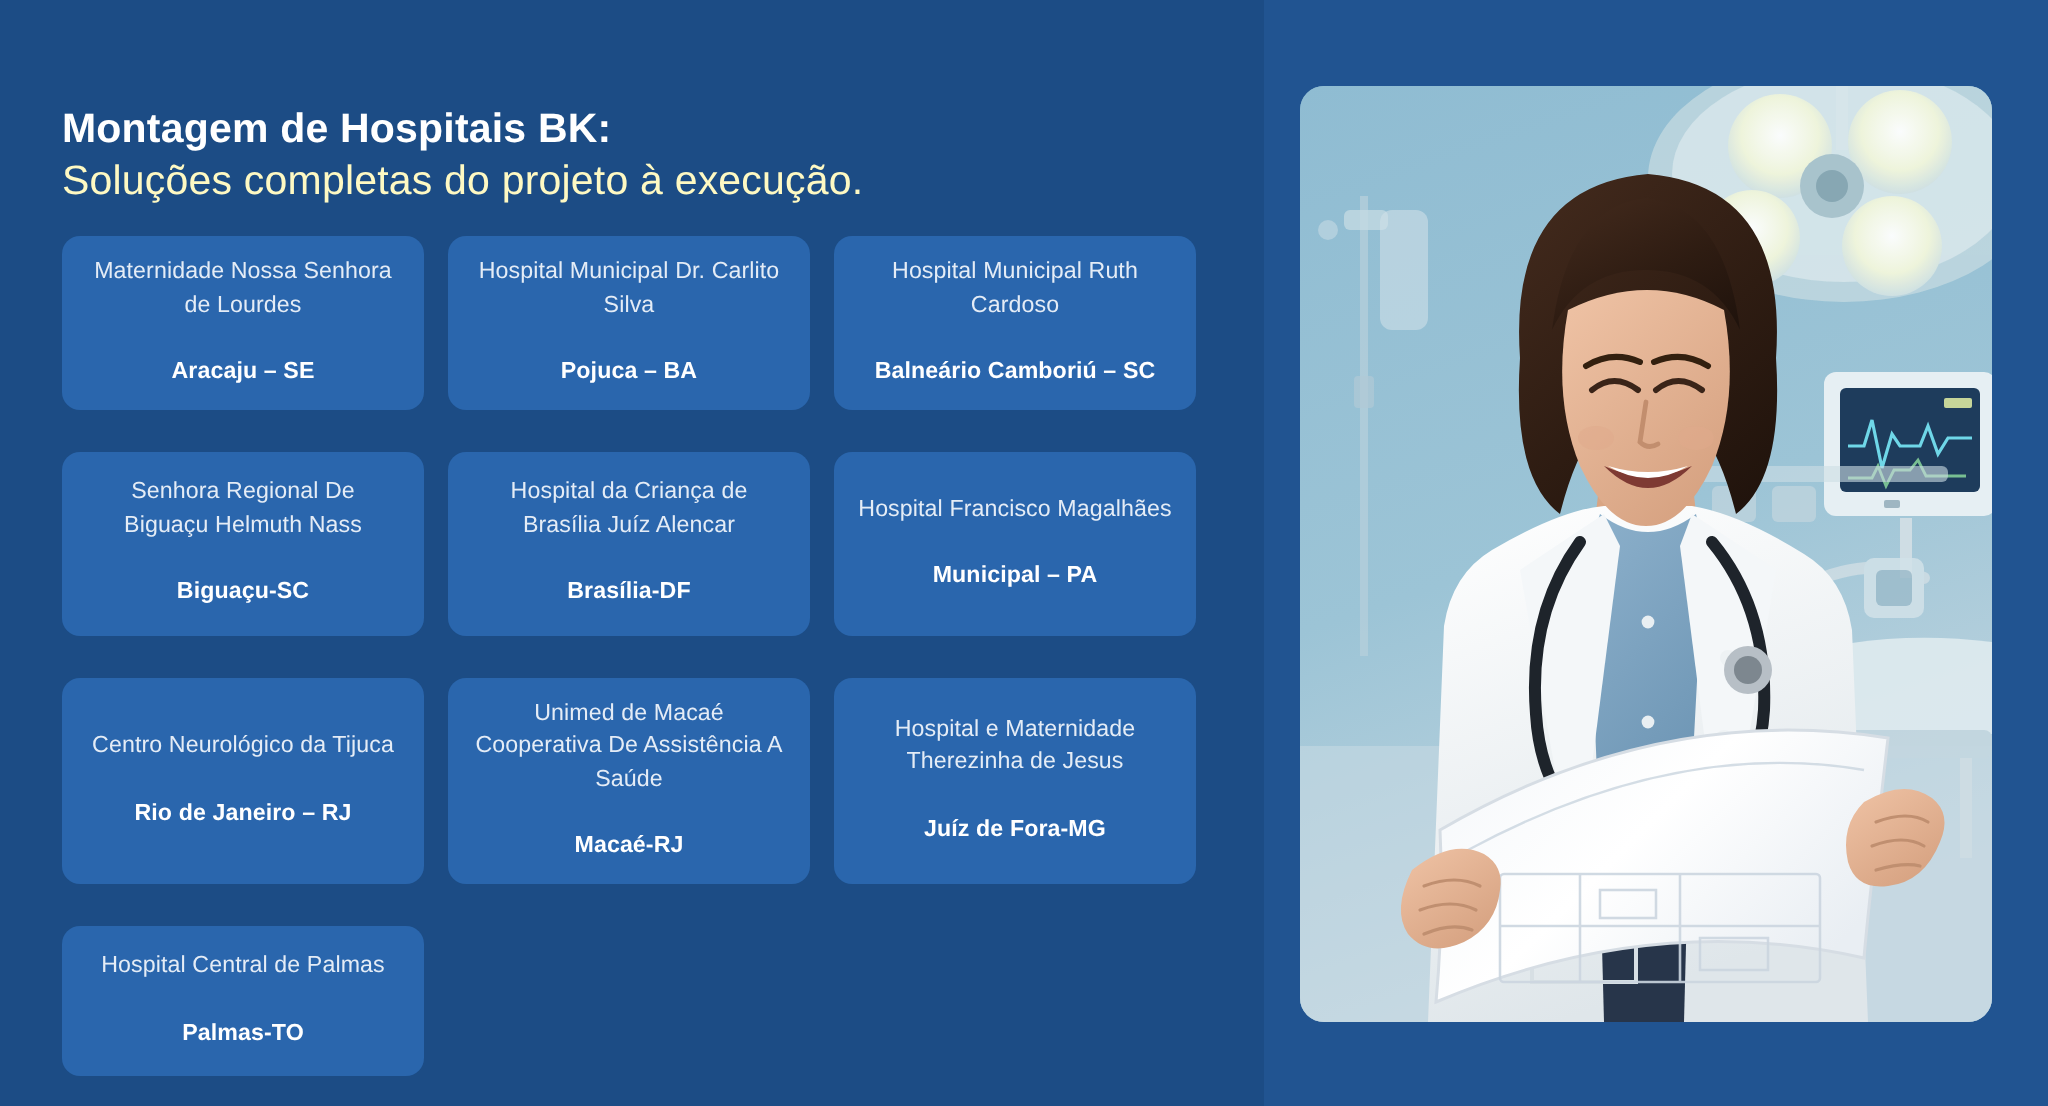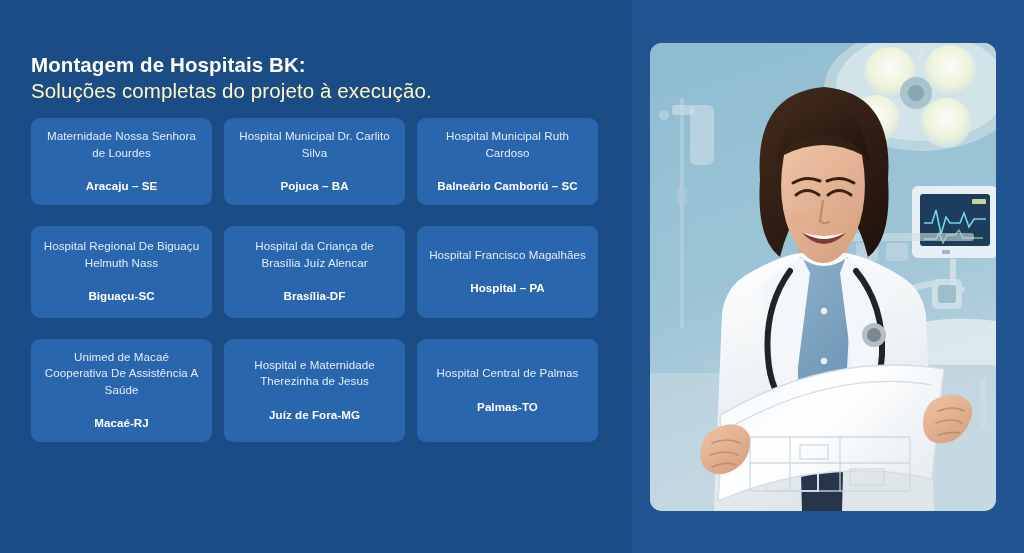--- a/index.html
+++ b/index.html
@@ -81,30 +81,34 @@
       </div>
       <div class="card">
         <div class="card-name">Hospital Municipal Dr. Carlito Silva</div>
         <div class="card-location">Pojuca – BA</div>
       </div>
       <div class="card">
         <div class="card-name">Hospital Municipal Ruth Cardoso</div>
         <div class="card-location">Balneário Camboriú – SC</div>
       </div>
       <div class="card">
-        <div class="card-name">Hospital Regional De Biguaçu Helmuth Nass</div>
+        <div class="card-name">Senhora Regional De Biguaçu Helmuth Nass</div>
         <div class="card-location">Biguaçu-SC</div>
       </div>
       <div class="card tall">
         <div class="card-name">Hospital da Criança de Brasília Juíz Alencar</div>
         <div class="card-location">Brasília-DF</div>
       </div>
       <div class="card">
         <div class="card-name">Hospital Francisco Magalhães</div>
-        <div class="card-location">Hospital – PA</div>
+        <div class="card-location">Municipal – PA</div>
+      </div>
+      <div class="card">
+        <div class="card-name">Centro Neurológico da Tijuca</div>
+        <div class="card-location">Rio de Janeiro – RJ</div>
       </div>
       <div class="card tall">
         <div class="card-name">Unimed de Macaé Cooperativa De Assistência A Saúde</div>
         <div class="card-location">Macaé-RJ</div>
       </div>
       <div class="card">
         <div class="card-name">Hospital e Maternidade Therezinha de Jesus</div>
         <div class="card-location">Juíz de Fora-MG</div>
       </div>
       <div class="card">

